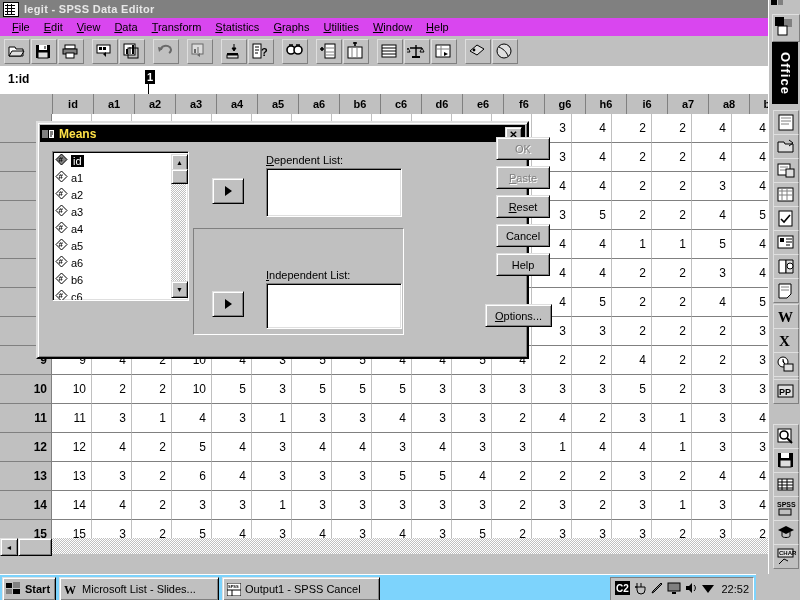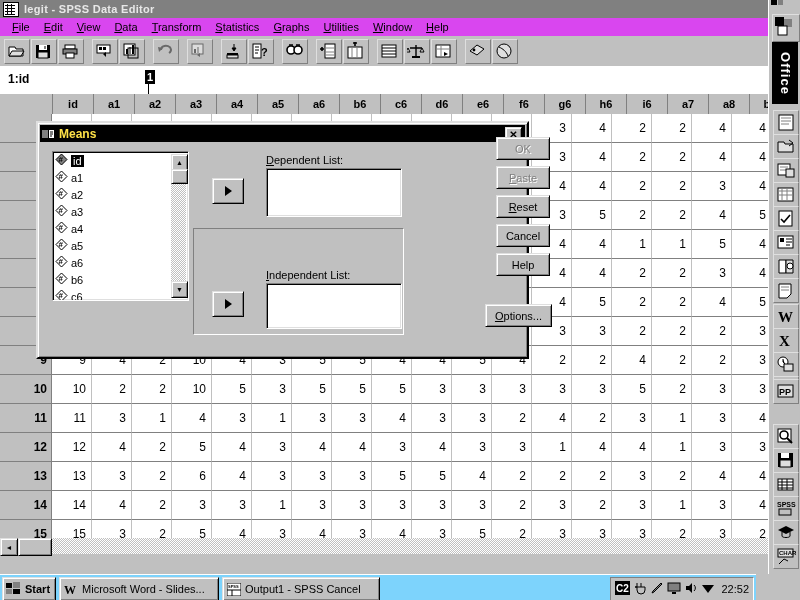--- a/index.html
+++ b/index.html
@@ -929,21 +929,21 @@
       <span>Start</span>
     </div>
 
 
     <div class="taskitem" style="width:150px">
       <span style="margin-right:4px;display:inline-flex">
         <svg width="14" height="13" viewBox="0 0 14 13">
             <text x="0" y="11" font-size="12" font-family="serif" font-weight="bold">W</text>
           </svg>
       </span>
-      <span>Microsoft Word - Slides...</span>
+      <span>Microsoft List - Slides...</span>
     </div>
 
 
     <div class="taskitem" style="width:148px">
       <span style="margin-right:4px;display:inline-flex">
         <svg width="14" height="13" viewBox="0 0 14 13">
             <rect x="0" y="0" width="14" height="13" fill="#fff" stroke="#000"></rect>
             <text x="1" y="5" font-size="4" font-family="sans-serif" font-weight="bold">SPSS</text>
             <path d="M0 7h14M5 7v6" stroke="#000"></path>
           </svg>

